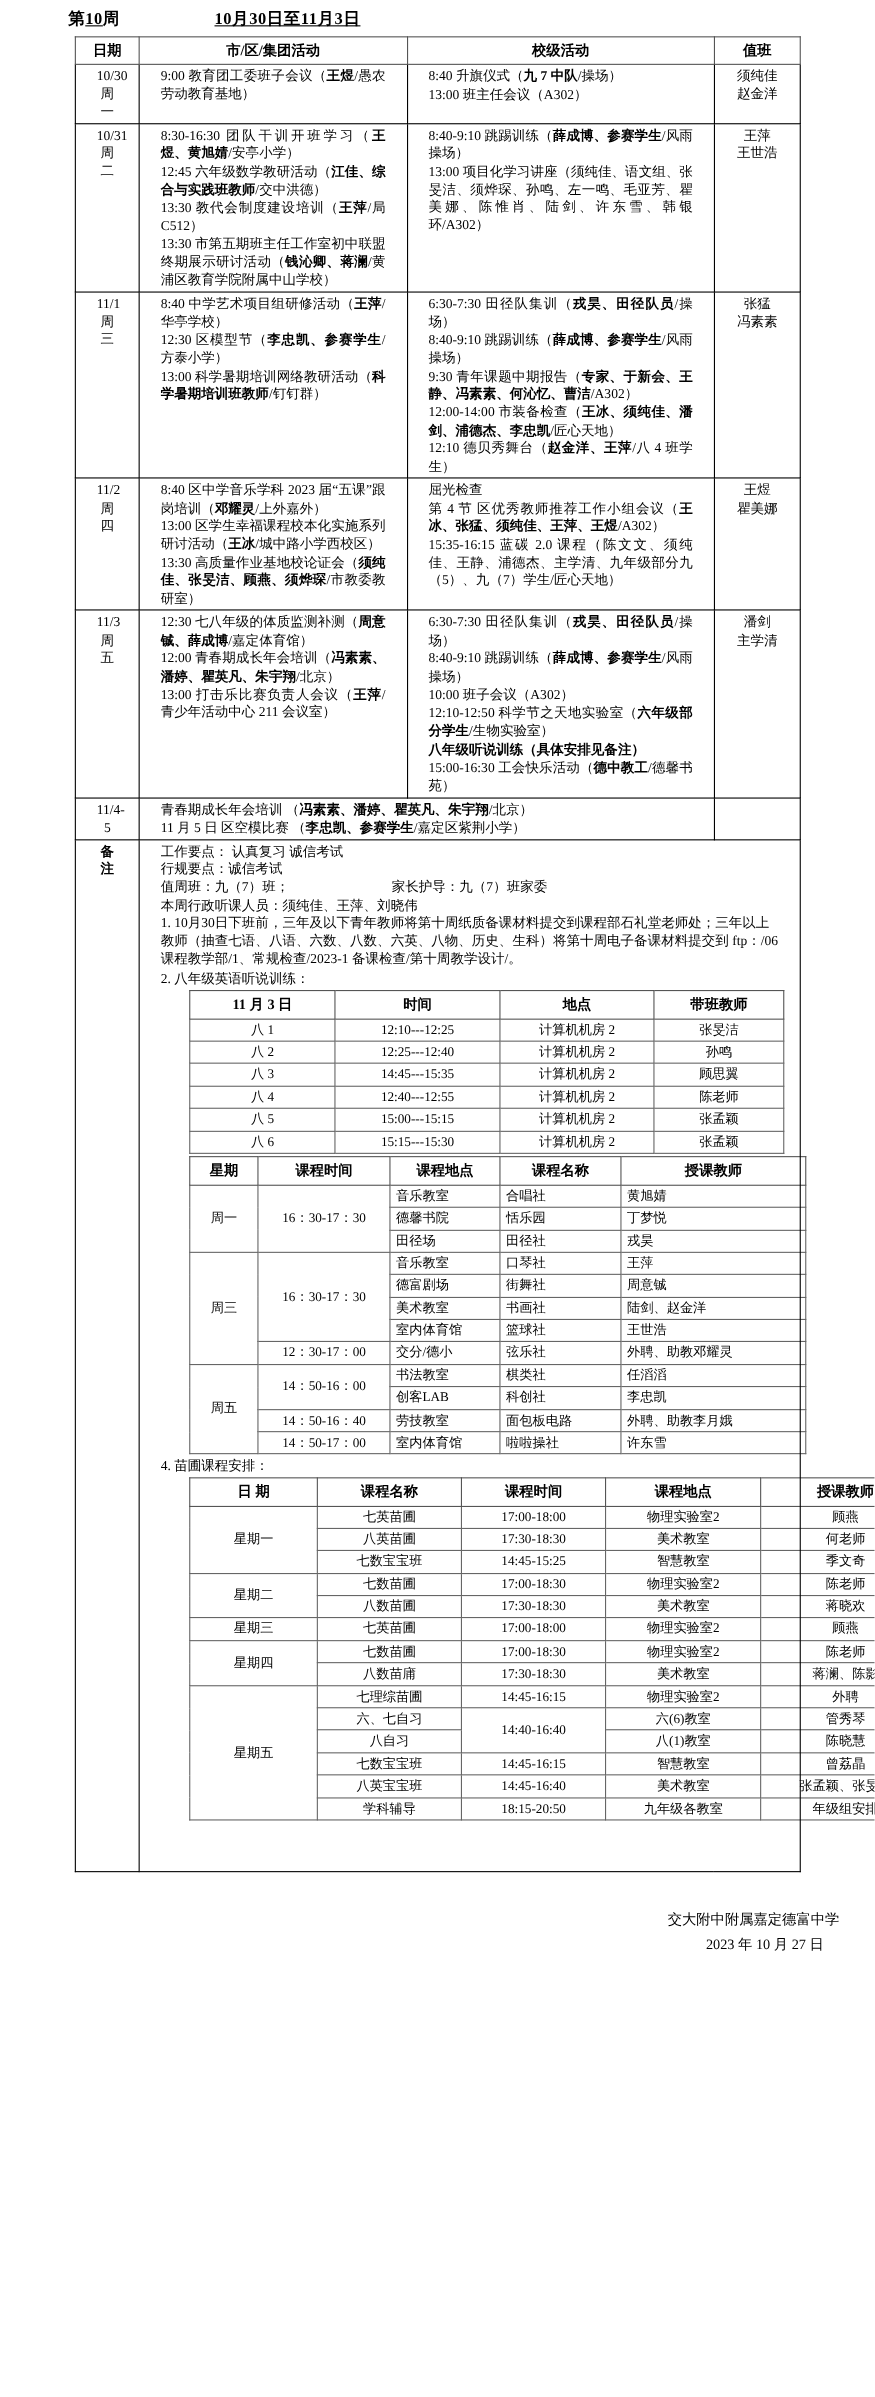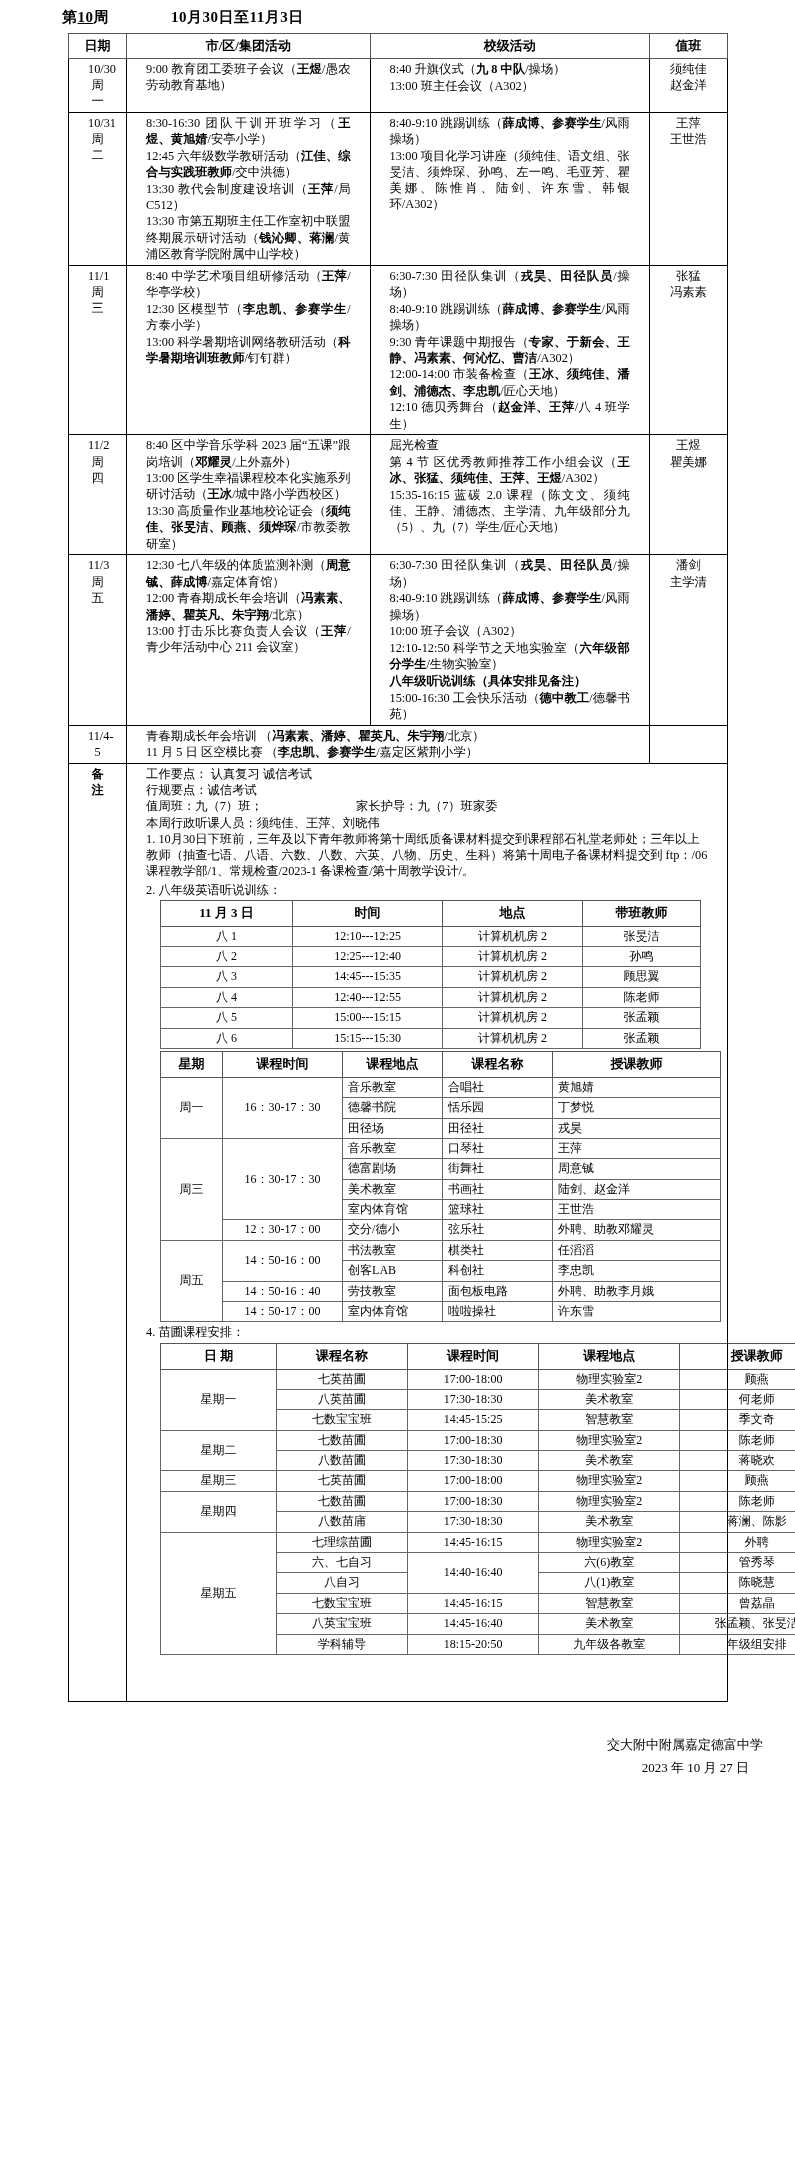--- a/index.html
+++ b/index.html
@@ -17,21 +17,22 @@
     align-items:baseline;
     padding:8px 0 6px 0;
     font-size:15px;
     font-weight:bold;
   }
   .doc-head .week{
     margin-left:62px;
     letter-spacing:.5px;
   }
   .doc-head .daterange{
-    margin-left:62px;
+    margin-left:86px;
+    text-decoration:underline;
     letter-spacing:.5px;
   }
   .u{text-decoration:underline;}
 
   
   table.main{
     border-collapse:collapse;
     table-layout:fixed;
     margin-left:68px;
     width:660px;
@@ -91,21 +92,21 @@
   }
   .rm-line{margin:0;}
   .rm-split{display:flex;}
   .rm-split .left{width:210px;}
   .sec-title{margin:2px 0 2px 0;}
 
   
   table.sub{
     border-collapse:collapse;
     table-layout:fixed;
-    margin:1px 0 2px 14px;
+    margin:1px 0 2px 26px;
     font-size:12px;
   }
   table.sub td,table.sub th{
     border:1px solid #666;
     padding:1px 2px;
     text-align:center;
     vertical-align:middle;
     line-height:1.45;
     font-weight:normal;
   }
@@ -173,21 +174,21 @@
     <tbody id="main-body">
         <tr>
           <td class="date-cell">
             <div>10/30</div>
             <div>周一</div>
           </td>
           <td class="act-cell">
             <div class="act-line">9:00 教育团工委班子会议（<span class="b">王煜</span>/愚农劳动教育基地）</div>
           </td>
           <td class="act-cell">
-            <div class="act-line">8:40 升旗仪式（<span class="b">九 8 中队</span>/操场）</div>
+            <div class="act-line">8:40 升旗仪式（<span class="b">九 7 中队</span>/操场）</div>
             <div class="act-line">13:00 班主任会议（A302）</div>
           </td>
           <td class="duty-cell">
             <div>须纯佳</div>
             <div>赵金洋</div>
           </td>
         </tr>
         <tr>
           <td class="date-cell">
             <div>10/31</div>

